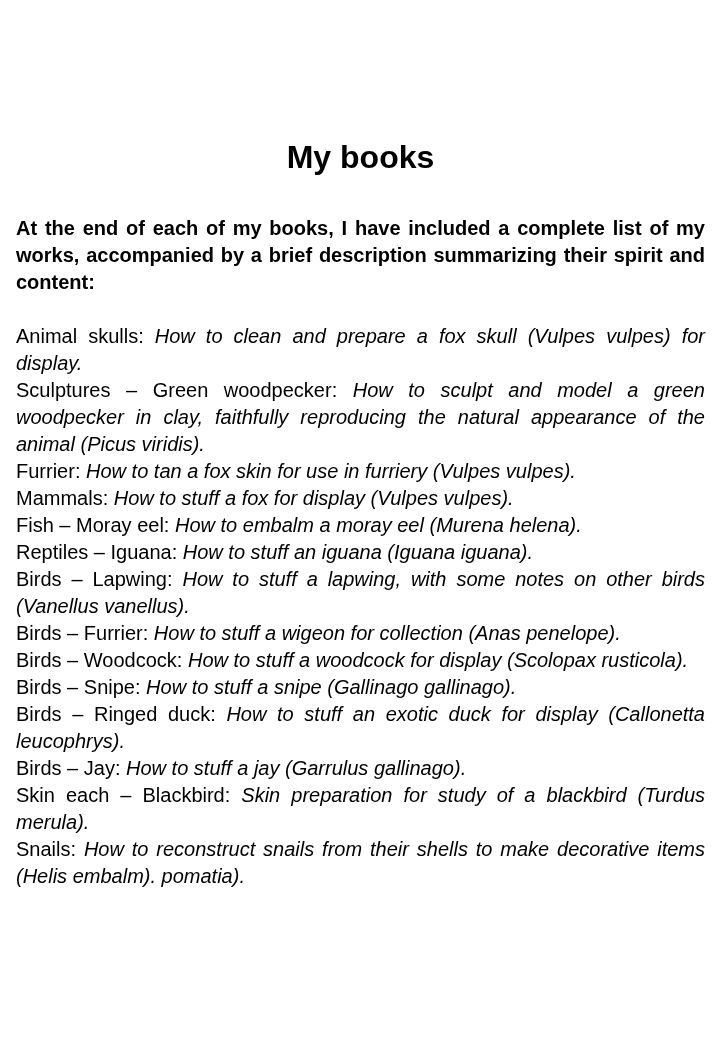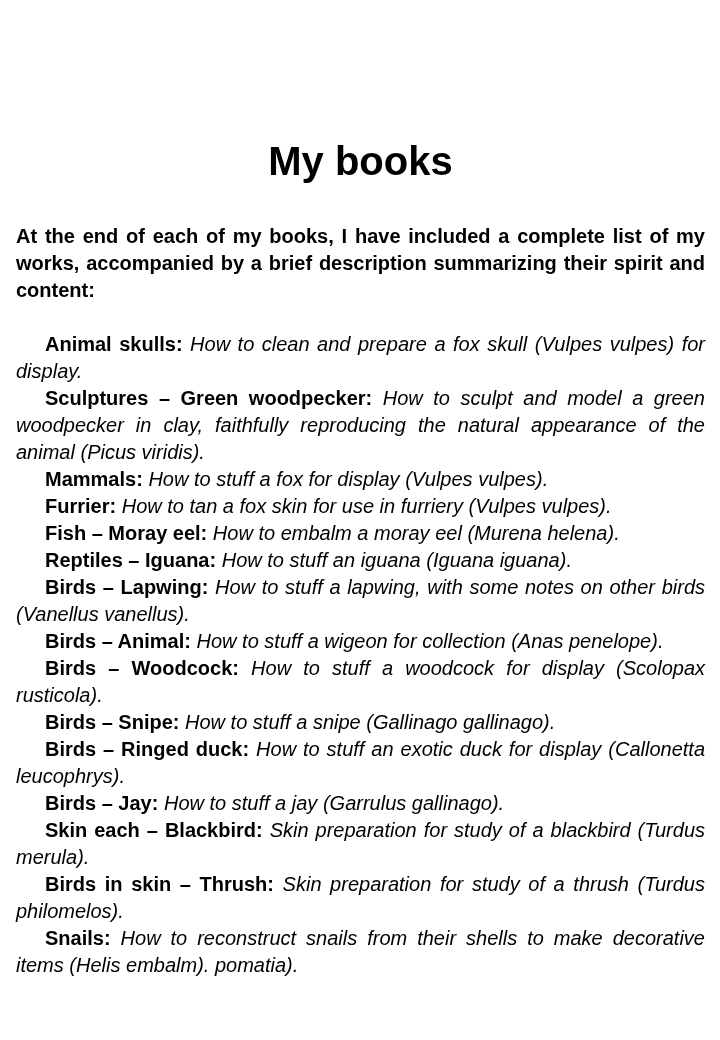--- a/index.html
+++ b/index.html
@@ -13,68 +13,66 @@
     color: #000000;
     overflow: hidden;
   }
   .page {
     width: 720px;
     height: 1040px;
     background: #ffffff;
     padding: 141px 15px 0 16px;
   }
   .doc-title {
-    font-size: 40px;
+    font-size: 32px;
     font-weight: bold;
     line-height: 1.0;
     text-align: center;
     letter-spacing: 0px;
   }
   .intro {
     margin-top: 42px;
     margin-bottom: 27px;
     font-size: 20px;
     line-height: 27px;
     font-weight: bold;
     text-align: justify;
   }
   .entries { }
   .entry {
     font-size: 20px;
     line-height: 27px;
     text-align: justify;
   }
   .entry .label {
-    font-weight: bold;
+    font-weight: normal;
     font-style: normal;
-    margin-left: 29px;
   }
   .entry .desc {
     font-style: italic;
     font-weight: normal;
   }
 </style>
 </head>
 <body>
 
 <div class="page">
   <h1 class="doc-title">My books</h1>
 
   <p class="intro">At the end of each of my books, I have included a complete list of my works, accompanied by a brief description summarizing their spirit and content:</p>
 
   <div class="entries">
     <p class="entry"><span class="label">Animal skulls:</span> <span class="desc">How to clean and prepare a fox skull (Vulpes vulpes) for display.</span></p>
     <p class="entry"><span class="label">Sculptures – Green woodpecker:</span> <span class="desc">How to sculpt and model a green woodpecker in clay, faithfully reproducing the natural appearance of the animal (Picus viridis).</span></p>
+    <p class="entry"><span class="label">Furrier:</span> <span class="desc">How to tan a fox skin for use in furriery (Vulpes vulpes).</span></p>
     <p class="entry"><span class="label">Mammals:</span> <span class="desc">How to stuff a fox for display (Vulpes vulpes).</span></p>
-    <p class="entry"><span class="label">Furrier:</span> <span class="desc">How to tan a fox skin for use in furriery (Vulpes vulpes).</span></p>
     <p class="entry"><span class="label">Fish – Moray eel:</span> <span class="desc">How to embalm a moray eel (Murena helena).</span></p>
     <p class="entry"><span class="label">Reptiles – Iguana:</span> <span class="desc">How to stuff an iguana (Iguana iguana).</span></p>
     <p class="entry"><span class="label">Birds – Lapwing:</span> <span class="desc">How to stuff a lapwing, with some notes on other birds (Vanellus vanellus).</span></p>
-    <p class="entry"><span class="label">Birds – Animal:</span> <span class="desc">How to stuff a wigeon for collection (Anas penelope).</span></p>
+    <p class="entry"><span class="label">Birds – Furrier:</span> <span class="desc">How to stuff a wigeon for collection (Anas penelope).</span></p>
     <p class="entry"><span class="label">Birds – Woodcock:</span> <span class="desc">How to stuff a woodcock for display (Scolopax rusticola).</span></p>
     <p class="entry"><span class="label">Birds – Snipe:</span> <span class="desc">How to stuff a snipe (Gallinago gallinago).</span></p>
     <p class="entry"><span class="label">Birds – Ringed duck:</span> <span class="desc">How to stuff an exotic duck for display (Callonetta leucophrys).</span></p>
     <p class="entry"><span class="label">Birds – Jay:</span> <span class="desc">How to stuff a jay (Garrulus gallinago).</span></p>
     <p class="entry"><span class="label">Skin each – Blackbird:</span> <span class="desc">Skin preparation for study of a blackbird (Turdus merula).</span></p>
-    <p class="entry"><span class="label">Birds in skin – Thrush:</span> <span class="desc">Skin preparation for study of a thrush (Turdus philomelos).</span></p>
     <p class="entry"><span class="label">Snails:</span> <span class="desc">How to reconstruct snails from their shells to make decorative items (Helis embalm). pomatia).</span></p>
   </div>
 </div>
 
 </body></html>

